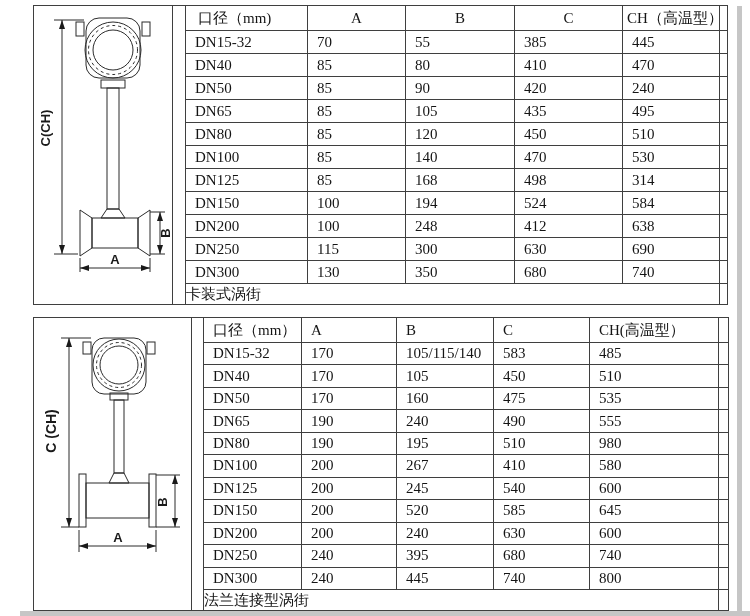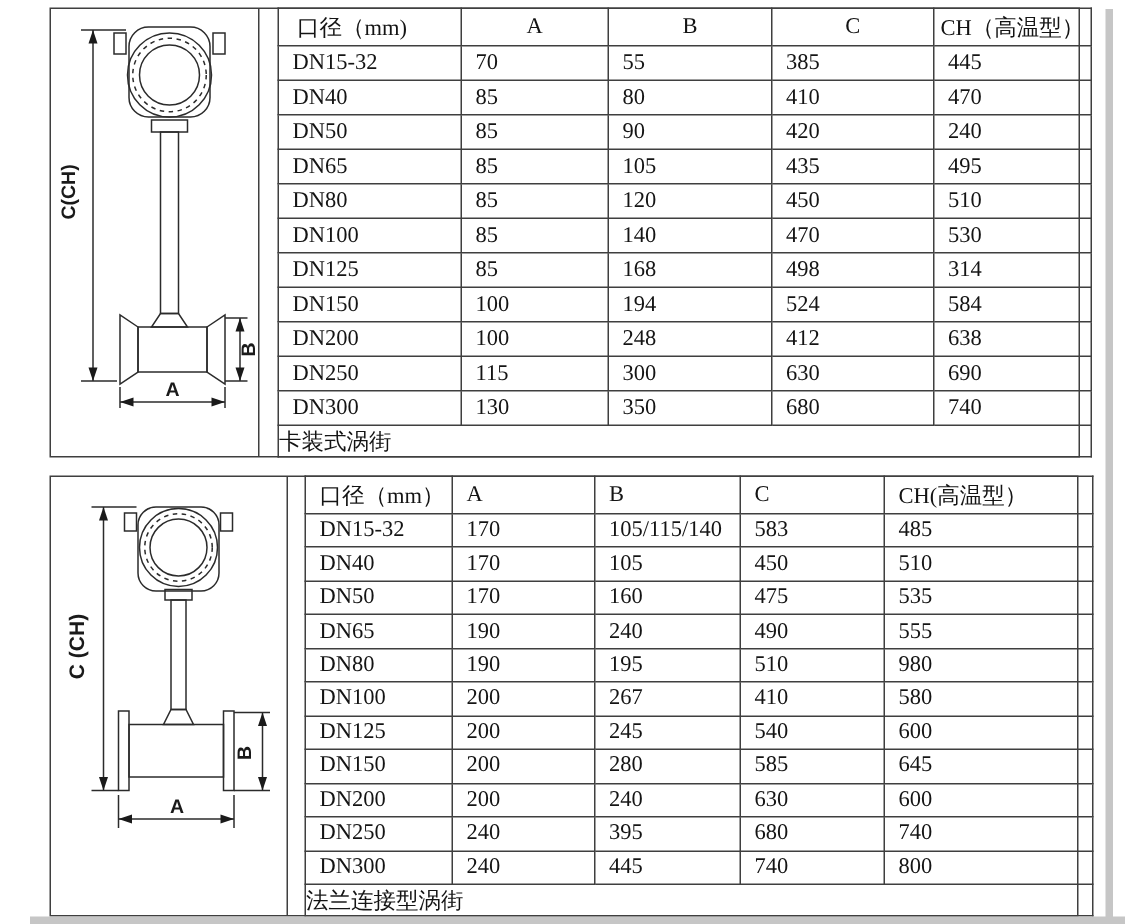--- a/index.html
+++ b/index.html
@@ -338,21 +338,21 @@
           <tr>
             <td>DN125</td>
             <td>200</td>
             <td>245</td>
             <td>540</td>
             <td>600</td>
           </tr>
           <tr>
             <td>DN150</td>
             <td>200</td>
-            <td>280</td>
+            <td>520</td>
             <td>585</td>
             <td>645</td>
           </tr>
           <tr>
             <td>DN200</td>
             <td>200</td>
             <td>240</td>
             <td>630</td>
             <td>600</td>
           </tr>

